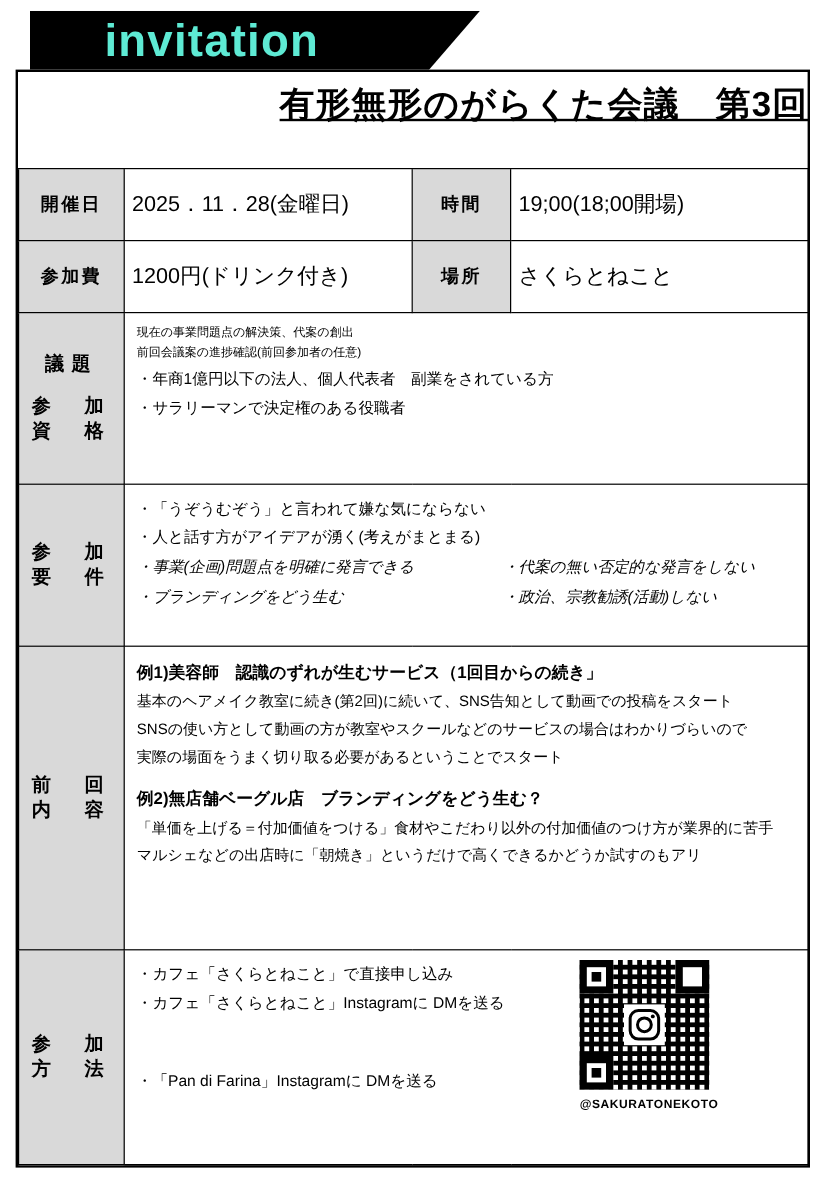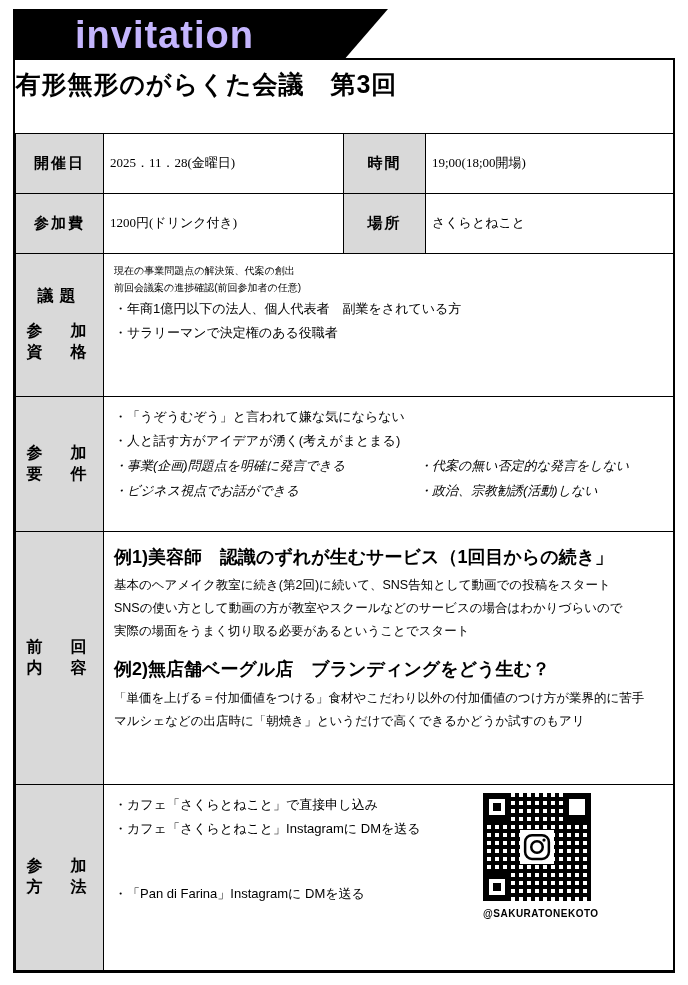--- a/index.html
+++ b/index.html
@@ -12,26 +12,26 @@
     height: 985px;
     font-family: "Liberation Sans", sans-serif;
     color: #000000;
     position: relative;
     overflow: hidden;
   }
 
   
   .banner {
     position: absolute;
-    left: 13px;
+    left: 25px;
     top: 9px;
     width: 375px;
     height: 52px;
     background: #000000;
-    color: #c4b5fd;
+    color: #5eead4;
     font-size: 38px;
     font-weight: bold;
     letter-spacing: 1px;
     display: flex;
     align-items: center;
     padding-left: 62px;
     box-sizing: border-box;
     clip-path: polygon(0 0, 100% 0, 88% 100%, 0 100%);
   }
 
@@ -53,48 +53,48 @@
     border-collapse: collapse;
     table-layout: fixed;
   }
   table.doc td {
     border: 1px solid #000000;
     vertical-align: top;
     padding: 0;
   }
 
   .title-cell {
-    text-align: left;
-    font-size: 25px;
+    text-align: right;
+    font-size: 29px;
     font-weight: bold;
     letter-spacing: 1px;
     padding: 8px 0 10px 0 !important;
     border-left: 0 !important;
     border-right: 0 !important;
     border-top: 0 !important;
+    text-decoration: underline;
   }
 
   .lbl {
     background: #d9d9d9;
     text-align: center;
     font-size: 15px;
     font-weight: bold;
     vertical-align: middle !important;
     letter-spacing: 2px;
     padding: 20px 0 !important;
   }
   .lbl.big {
     font-size: 16px;
     letter-spacing: 6px;
   }
   .val {
-    font-size: 13px;
+    font-size: 18px;
     padding: 5px 6px !important;
     vertical-align: middle !important;
-    font-family: Liberation Serif, serif;
   }
 
   .body-cell {
     font-size: 13px;
     padding: 8px 10px !important;
     line-height: 1.9;
   }
   .body-cell .big-line {
     font-size: 10px;
     line-height: 1.75;
@@ -107,21 +107,21 @@
     width: 305px;
     flex: 0 0 305px;
   }
   .prev-cell {
     font-size: 12.5px;
     padding: 9px 10px !important;
     line-height: 1.85;
   }
   .prev-cell .hd {
     font-weight: bold;
-    font-size: 18px;
+    font-size: 14px;
   }
   .prev-cell .gap {
     height: 10px;
   }
 
   .join-cell {
     font-size: 13px;
     padding: 8px 10px !important;
     line-height: 1.9;
     position: relative;
@@ -238,21 +238,21 @@
           <div>要　件</div>
         </td>
         <td colspan="3" class="body-cell">
           <div>・「うぞうむぞう」と言われて嫌な気にならない</div>
           <div>・人と話す方がアイデアが湧く(考えがまとまる)</div>
           <div class="row2">
             <span>・事業(企画)問題点を明確に発言できる</span>
             <span>・代案の無い否定的な発言をしない</span>
           </div>
           <div class="row2">
-            <span>・ビジネス視点でお話ができる</span>
+            <span>・ブランディングをどう生む</span>
             <span>・政治、宗教勧誘(活動)しない</span>
           </div>
         </td>
       </tr>
 
       <tr style="height:253px">
         <td class="lbl big">
           <div>前　回</div>
           <div>内　容</div>
         </td>

